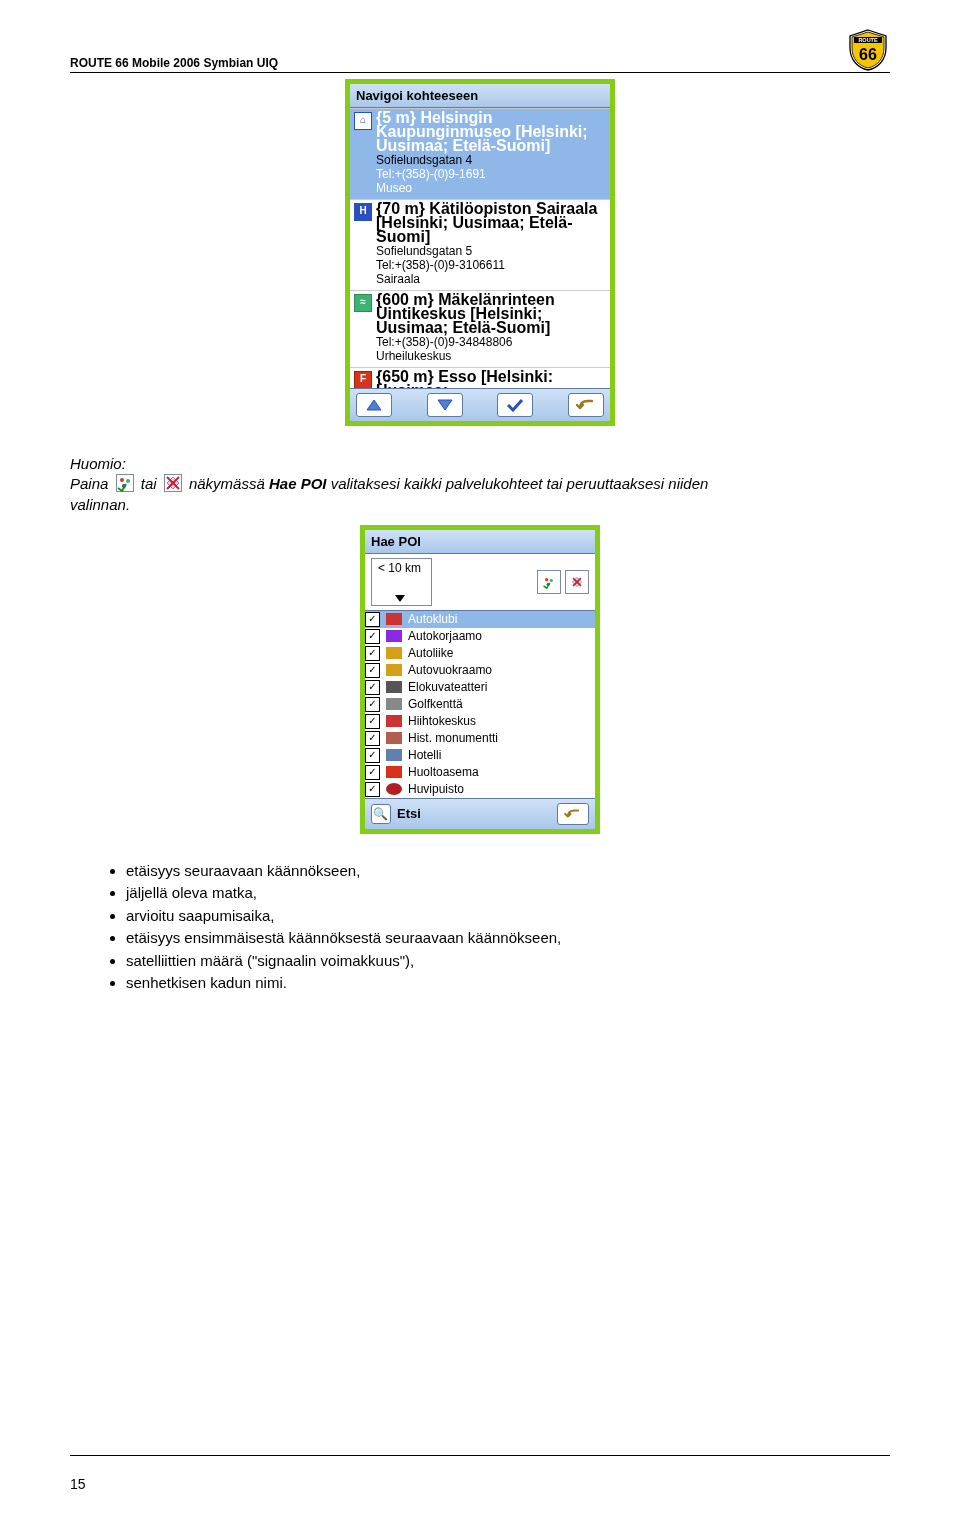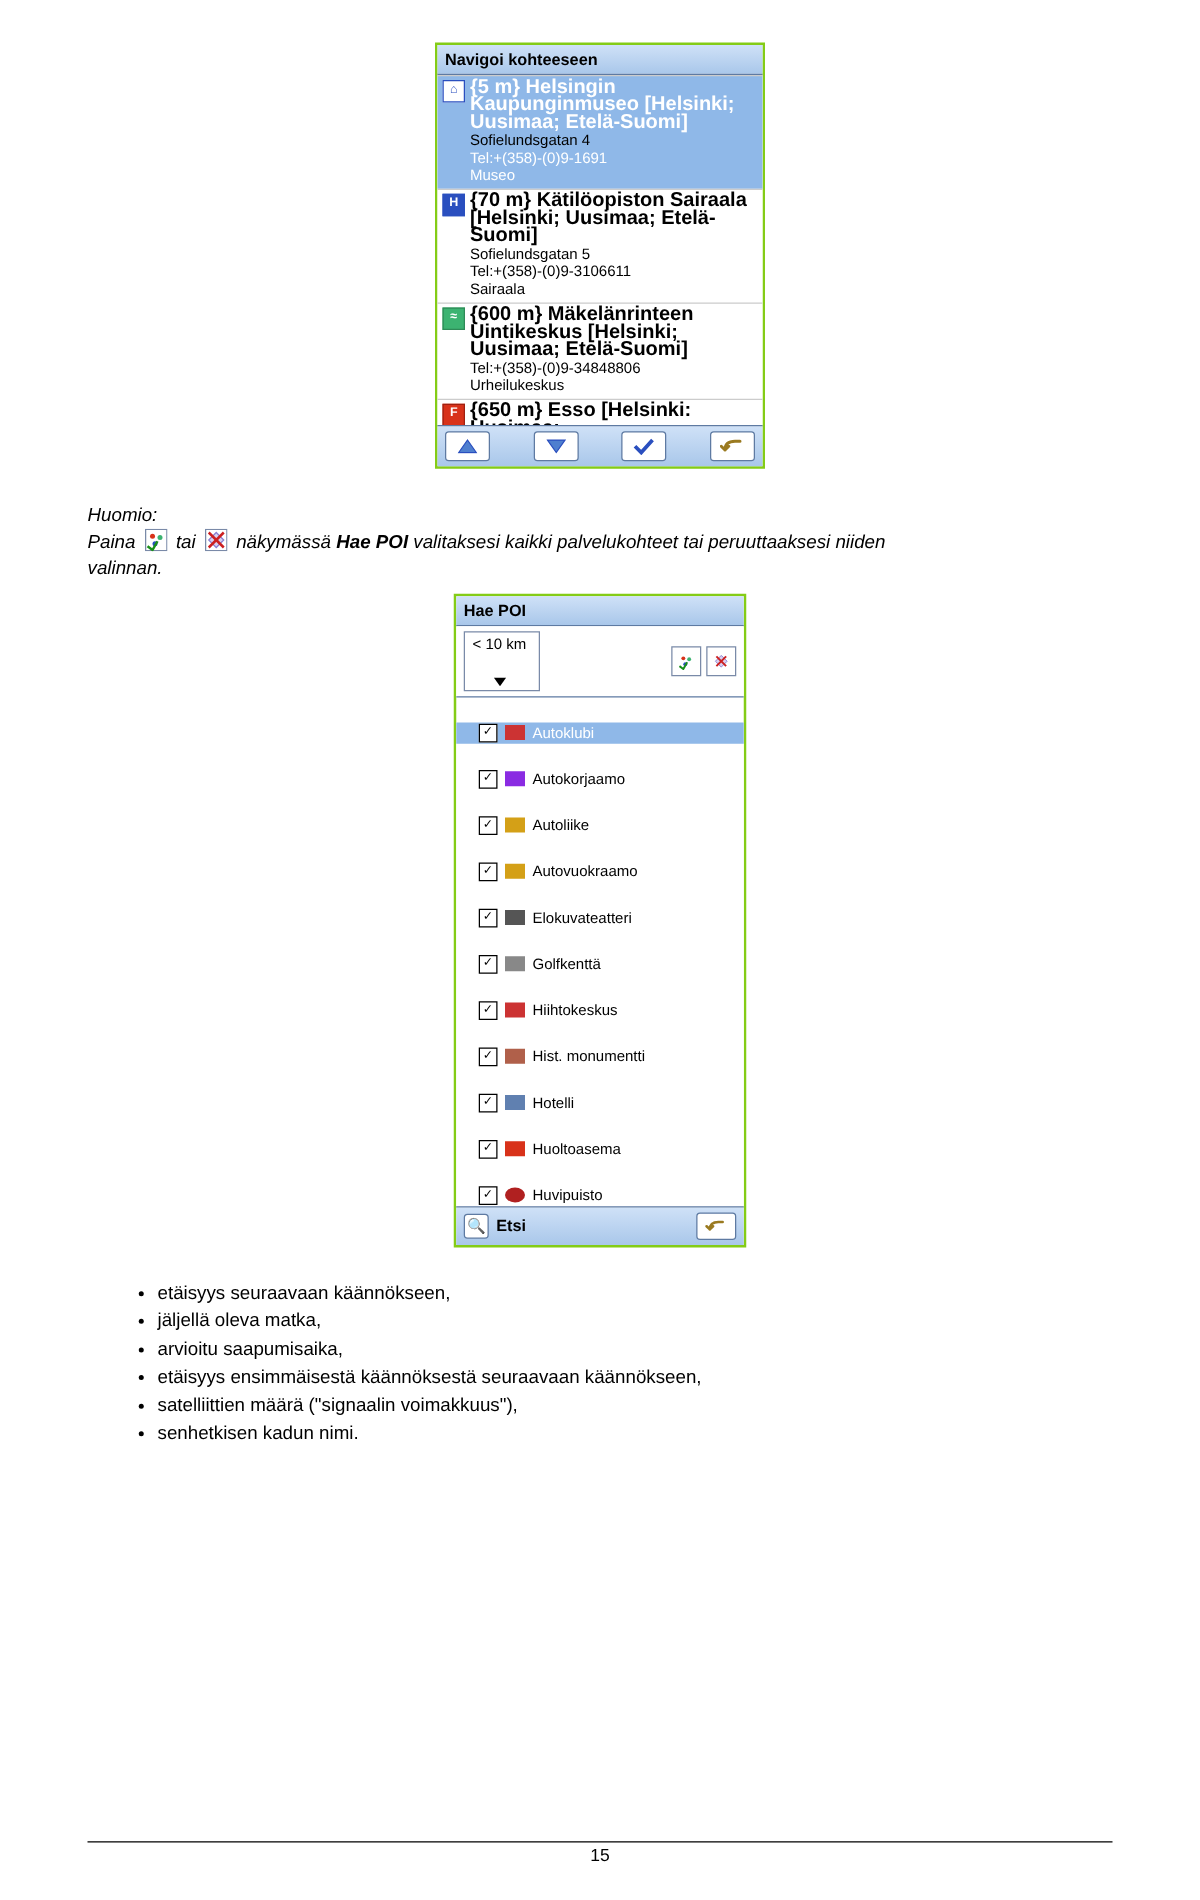--- a/index.html
+++ b/index.html
@@ -23,21 +23,21 @@
   }
   .header-title{
     font-size:12px;
     font-weight:bold;
   }
   .logo{
     width:44px;height:44px;
     margin-bottom:-2px;
   }
   .screenshot{
-    border:2px solid #84cc16;
+    border:5px solid #84cc16;
     background:#fff;
     width:260px;
     font-family:Tahoma,Arial,sans-serif;
     font-size:12px;
     color:#000;
   }
   .titlebar{
     background:linear-gradient(#cfe1f7,#a9c7ea);
     border-bottom:1px solid #5e7aa2;
     padding:4px 6px;
@@ -145,23 +145,23 @@
   }
   ul.bullets li{
     font-size:15px;
     line-height:1.5;
   }
   .footer{
     position:absolute;
     left:70px;right:70px;
     bottom:28px;
     border-top:1px solid #000;
-    text-align:center;
+    text-align:left;
     font-size:14px;
-    padding-top:2px;
+    padding-top:20px;
   }
   
   .distance-row{
     background:#fff;
     padding:4px 6px;
     display:flex;
     align-items:center;
     justify-content:space-between;
     border-bottom:1px solid #5e7aa2;
   }
@@ -185,23 +185,22 @@
     display:flex;align-items:center;justify-content:center;
     font-size:11px;
   }
   .cat-list{
     background:#fff;
   }
   .cat-row{
     display:flex;
     align-items:center;
     gap:6px;
-    padding:1px 18px;
+    padding:1px 0;
     font-size:12px;
-    margin-top:20px;
   }
   .cat-row.sel-row{
     background:#8fb8e8;color:#fff;
   }
   .chk{
     width:13px;height:13px;
     border:1px solid #000;
     background:#fff;
     font-size:10px;
     line-height:11px;
@@ -230,20 +229,30 @@
     border:1px solid #5e7aa2;border-radius:3px;
     background:#fff;
     display:flex;align-items:center;justify-content:center;
     font-size:12px;
   }
 </style>
 </head>
 <body>
 
 <div class="page">
+  <div class="header-row">
+    <div class="header-title">ROUTE 66 Mobile 2006 Symbian UIQ</div>
+    <svg class="logo" viewBox="0 0 44 44">
+      <path d="M22 2 L40 8 L40 20 C40 32 32 40 22 42 C12 40 4 32 4 20 L4 8 Z" fill="#fff" stroke="#000" stroke-width="1.3"></path>
+      <path d="M22 4 L38 9 L38 20 C38 31 31 38 22 40 C13 38 6 31 6 20 L6 9 Z" fill="#f6c400" stroke="#000" stroke-width="0.8"></path>
+      <rect x="8" y="9" width="28" height="6" fill="#000"></rect>
+      <text x="22" y="14" font-size="5.5" fill="#fff" text-anchor="middle" font-family="Arial" font-weight="bold">ROUTE</text>
+      <text x="22" y="32" font-size="16" fill="#000" text-anchor="middle" font-family="Arial" font-weight="900">66</text>
+    </svg>
+  </div>
 
   <div class="section1">
     <div class="screenshot">
       <div class="titlebar">
         <span>Navigoi kohteeseen</span>
       </div>
       <div class="content-area">
 
         <div class="poi-block sel">
           <div class="poi-head">

